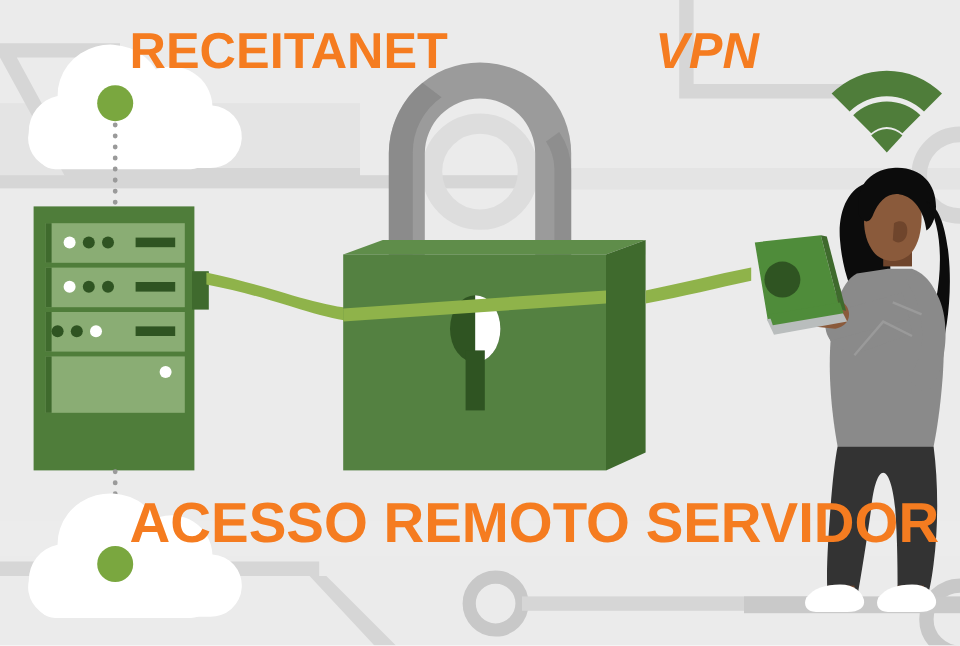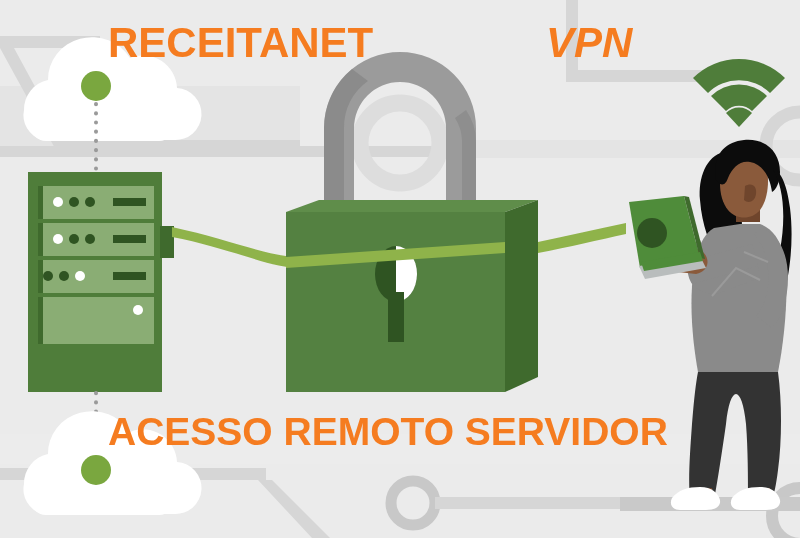--- a/index.html
+++ b/index.html
@@ -38,21 +38,21 @@
   }
   #label-vpn {
     left: 546px;
     top: 22px;
     font-size: 42px;
     font-style: italic;
   }
   #label-acesso {
     left: 108px;
     top: 412px;
-    font-size: 39px;
+    font-size: 47px;
   }
 </style>
 </head>
 <body>
 
 <div id="stage">
 
   <svg class="layer" viewBox="0 0 800 538" xmlns="http://www.w3.org/2000/svg">
     <rect x="0" y="0" width="800" height="538" fill="#ebebeb"></rect>
 

